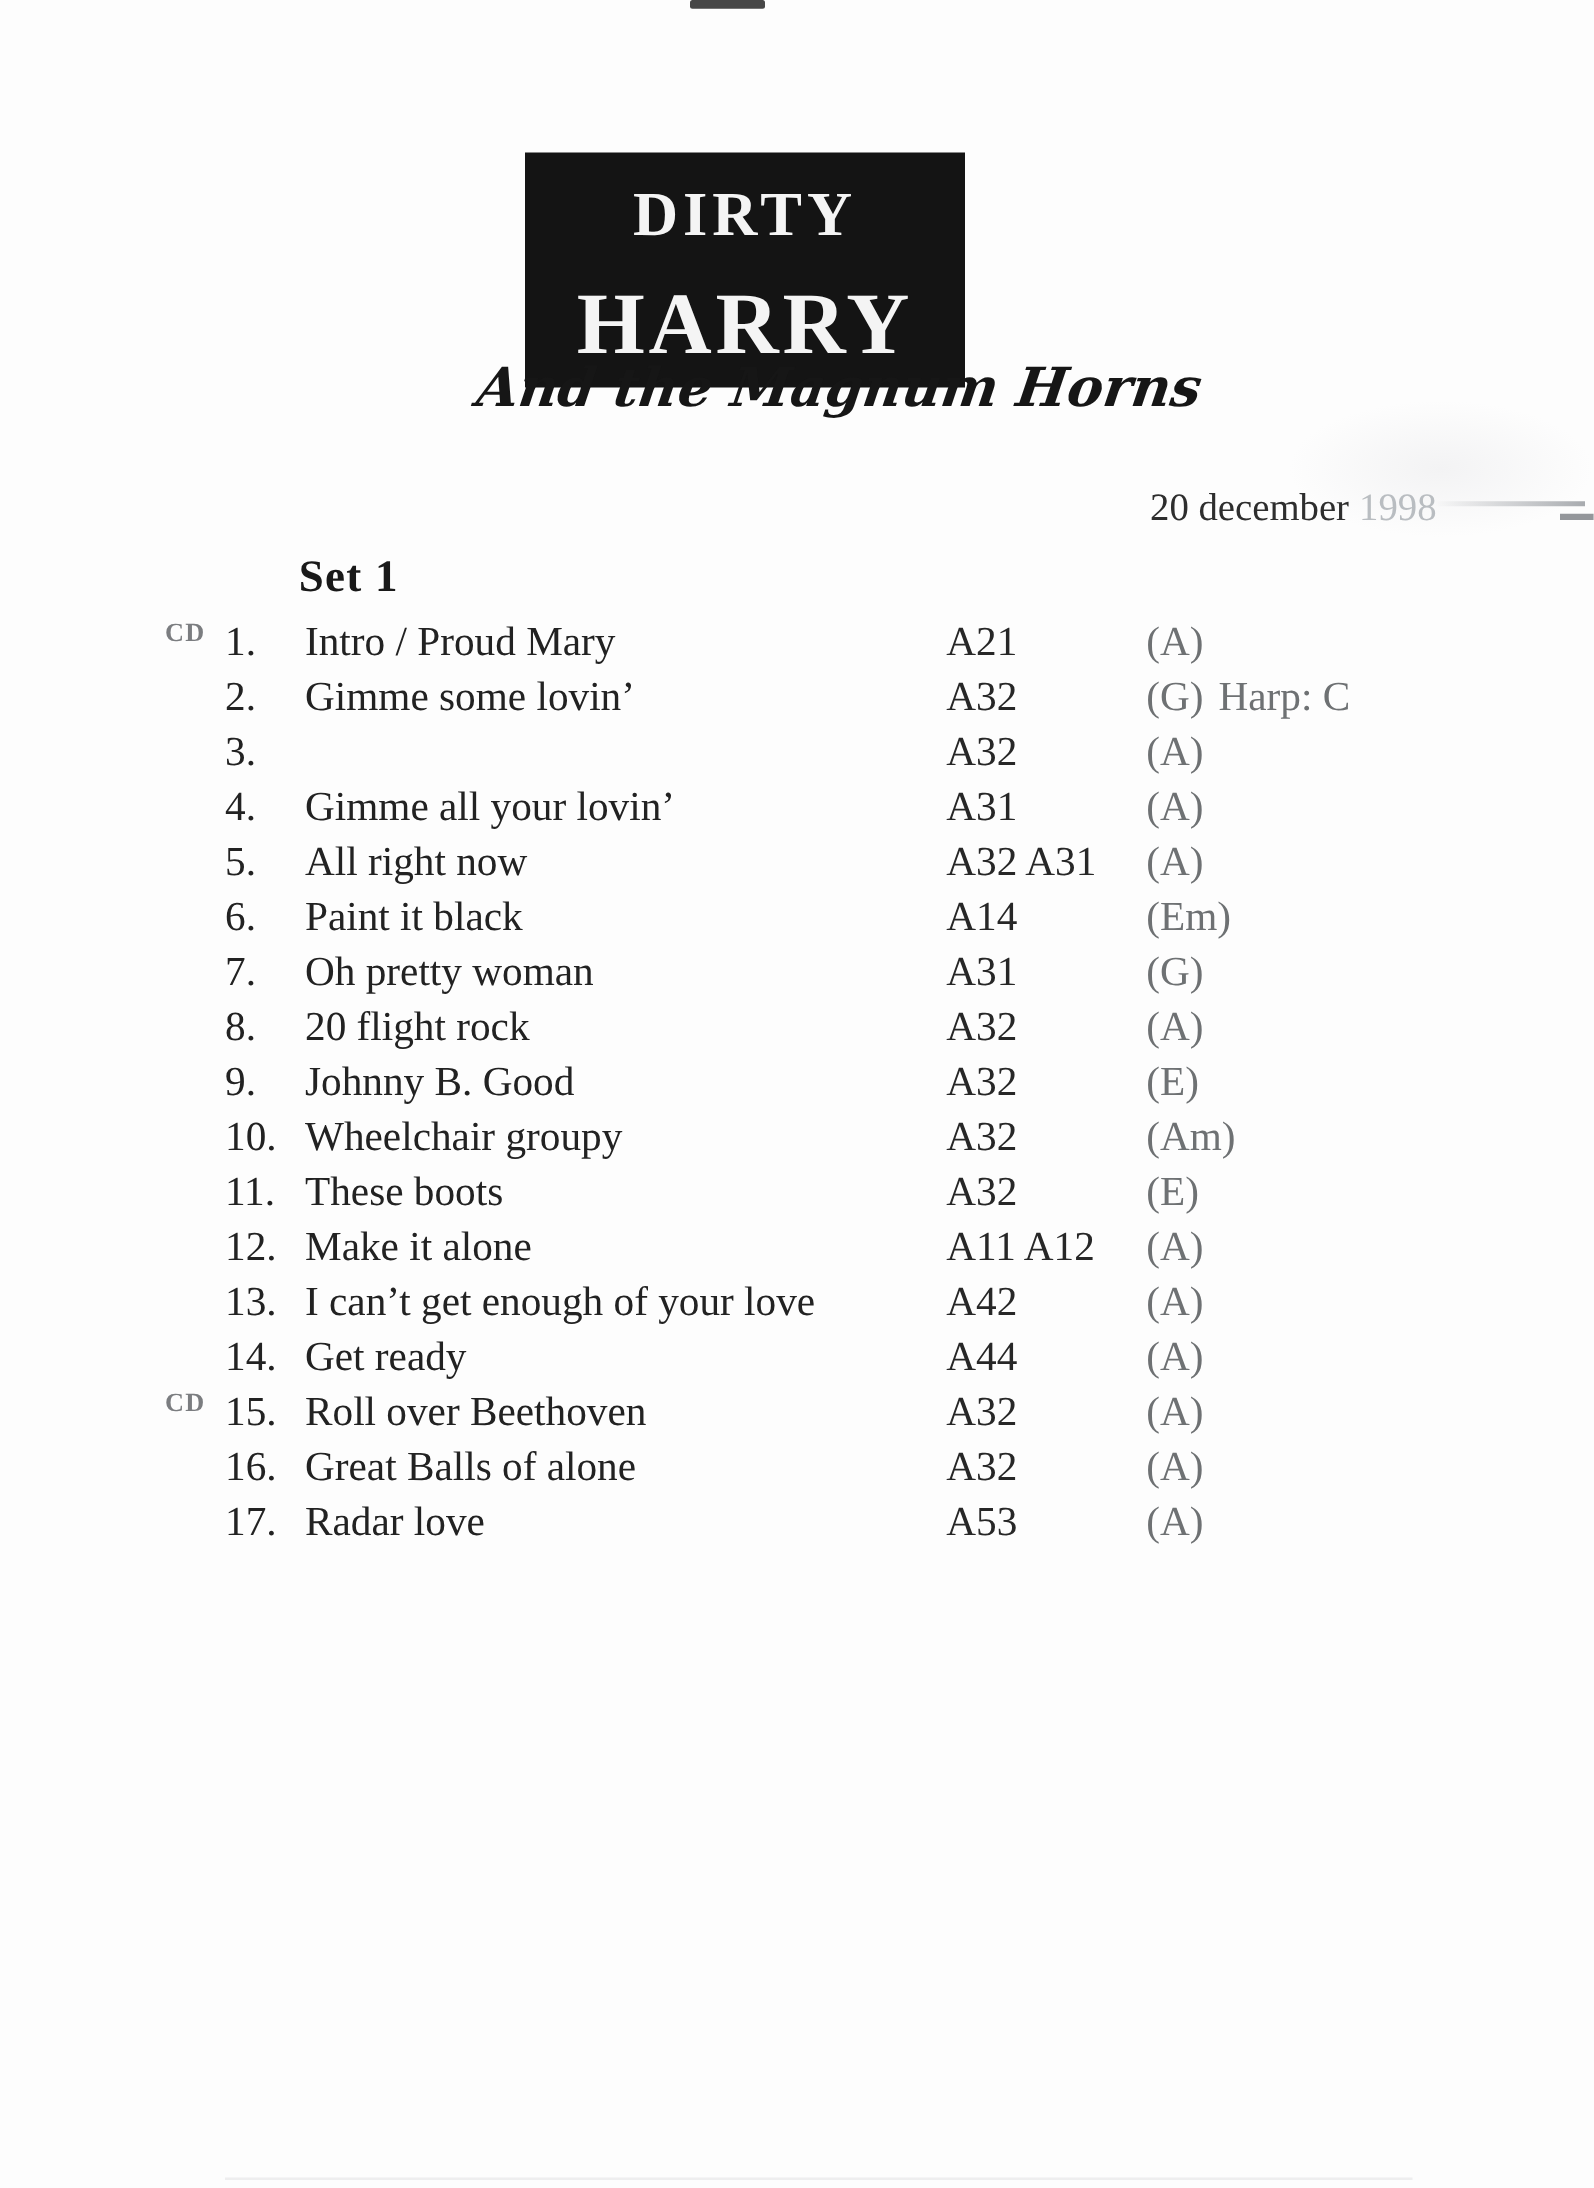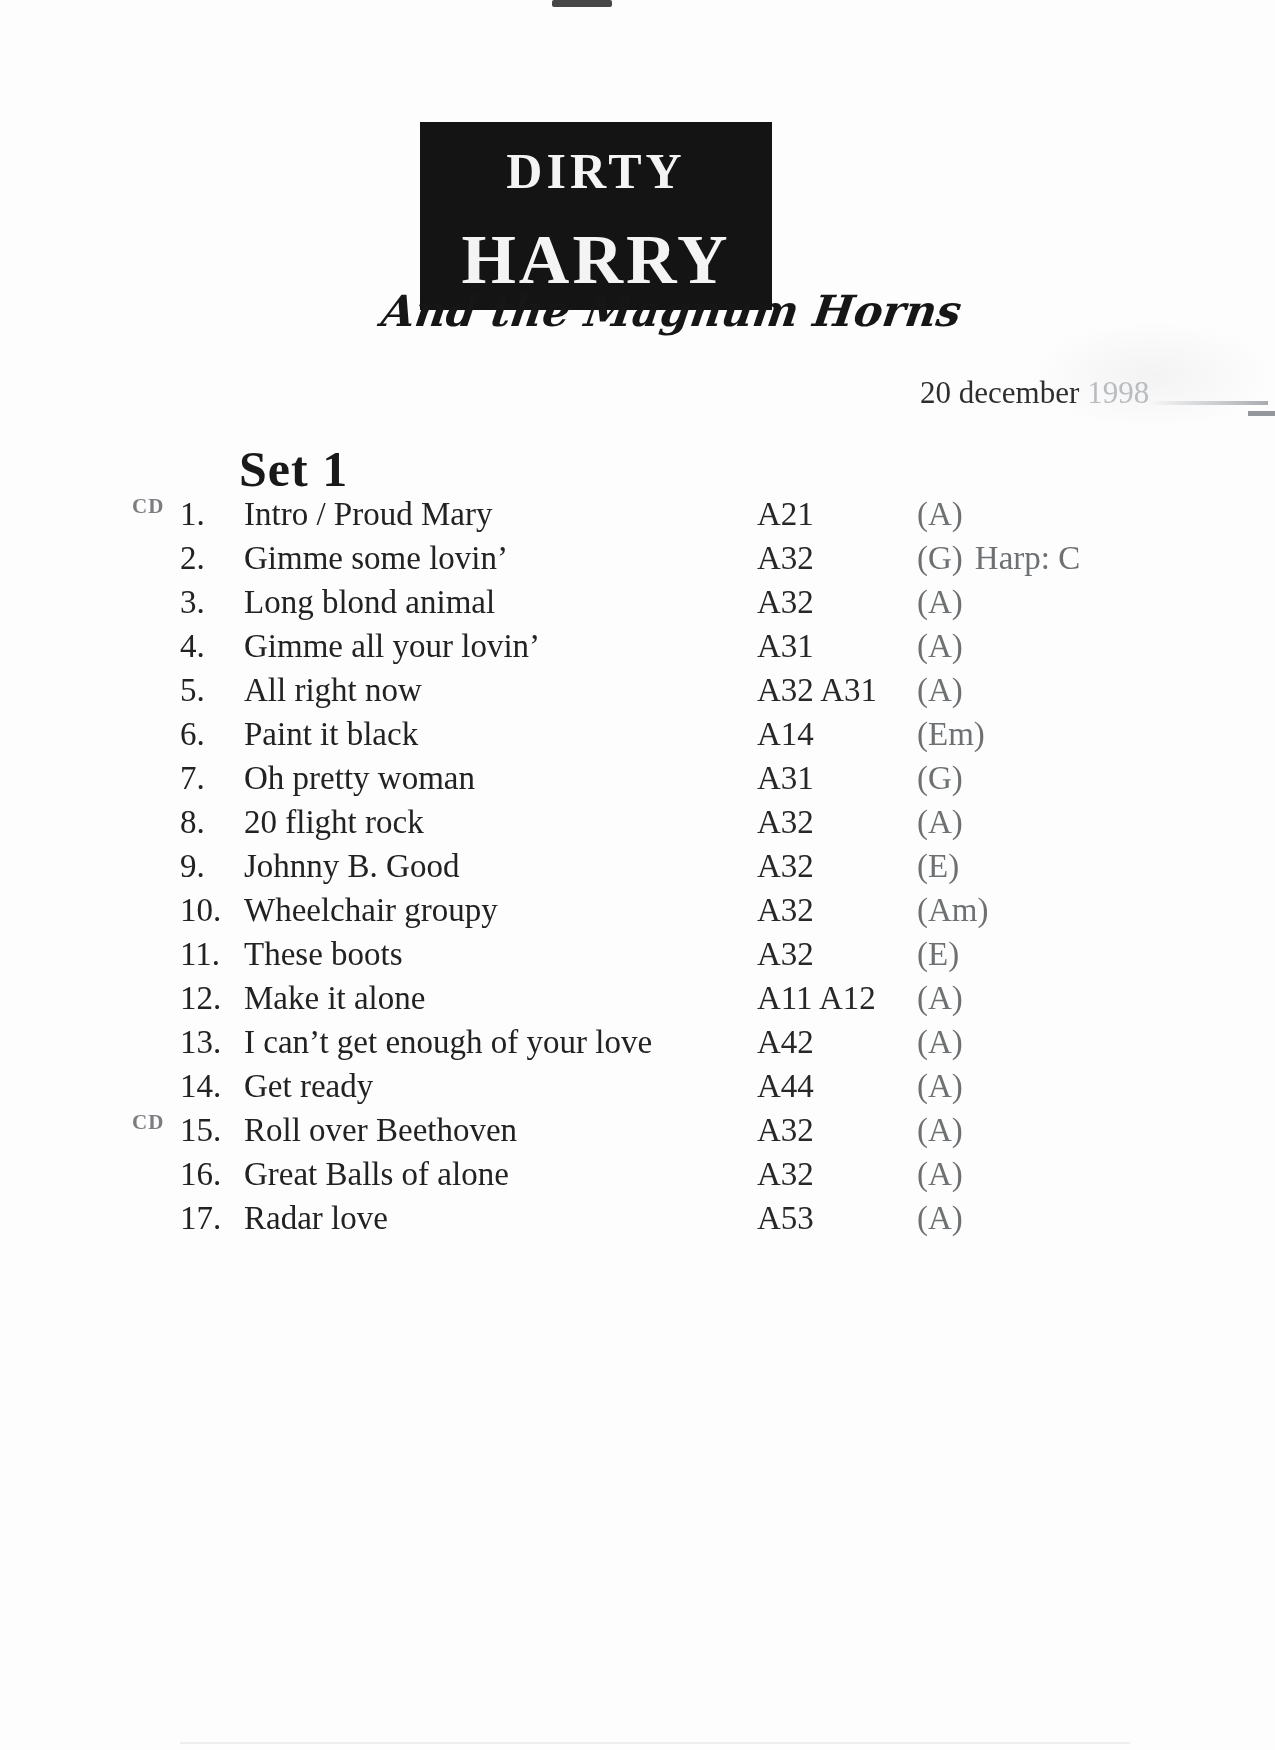--- a/index.html
+++ b/index.html
@@ -41,21 +41,21 @@
     text-align: center;
     font-family: "DejaVu Serif", serif;
     font-style: italic; font-weight: bold;
     font-size: 43px; color: #161616;
     transform: skewX(-8deg);
     white-space: nowrap;
   }
 
   
   .date-line {
-    position: absolute; left: 920px; top: 375px;
+    position: absolute; left: 920px; top: 388px;
     font-size: 31px; color: #2e2e2e; white-space: nowrap;
   }
   .date-year { color: var(--year-faded, #b9bdc1); margin-left: 8px; }
 
   
   .edge-mark { position: absolute; right: 0; top: 401px; width: 27px; }
   .edge-mark .bar { height: 5px; background: #94979b; margin-bottom: 6px; }
   .edge-mark .bar.faint {
     width: 120px; margin-left: -100px; height: 4px;
     background: linear-gradient(to left, #a8abaf, rgba(250,250,250,0));
@@ -67,21 +67,21 @@
     background: radial-gradient(ellipse at center, #f3f3f4 0%, rgba(253,253,253,0) 70%);
   }
   .bottom-line {
     position: absolute; left: 180px; top: 1742px; width: 950px; height: 2px;
     background: #eeeeef;
   }
 
   
   .set-title {
     position: absolute; left: 239px; top: 440px; margin: 0;
-    font-size: 50px; font-weight: bold; color: #191919;
+    font-size: 36px; font-weight: bold; color: #191919;
     letter-spacing: 1px;
   }
 
   
   .songs { position: absolute; left: 132px; top: 492px; width: 1010px; }
   .row {
     position: relative; height: 44px;
     font-size: 33px; line-height: 44px;
     color: var(--text, #222222);
     white-space: nowrap;
@@ -136,21 +136,20 @@
       <div class="row">
     <span class="cd"></span>
     <span class="num">2.</span>
     <span class="title">Gimme some lovin’</span>
     <span class="code">A32</span>
     <span class="keywrap"><span>(G)</span><span class="extra">Harp: C</span></span>
   </div>
       <div class="row">
     <span class="cd"></span>
     <span class="num">3.</span>
-    <span class="title">Long blond animal</span>
     <span class="code">A32</span>
     <span class="keywrap"><span>(A)</span><span class="extra" style="margin-left: 0px;"></span></span>
   </div>
       <div class="row">
     <span class="cd"></span>
     <span class="num">4.</span>
     <span class="title">Gimme all your lovin’</span>
     <span class="code">A31</span>
     <span class="keywrap"><span>(A)</span><span class="extra" style="margin-left: 0px;"></span></span>
   </div>

